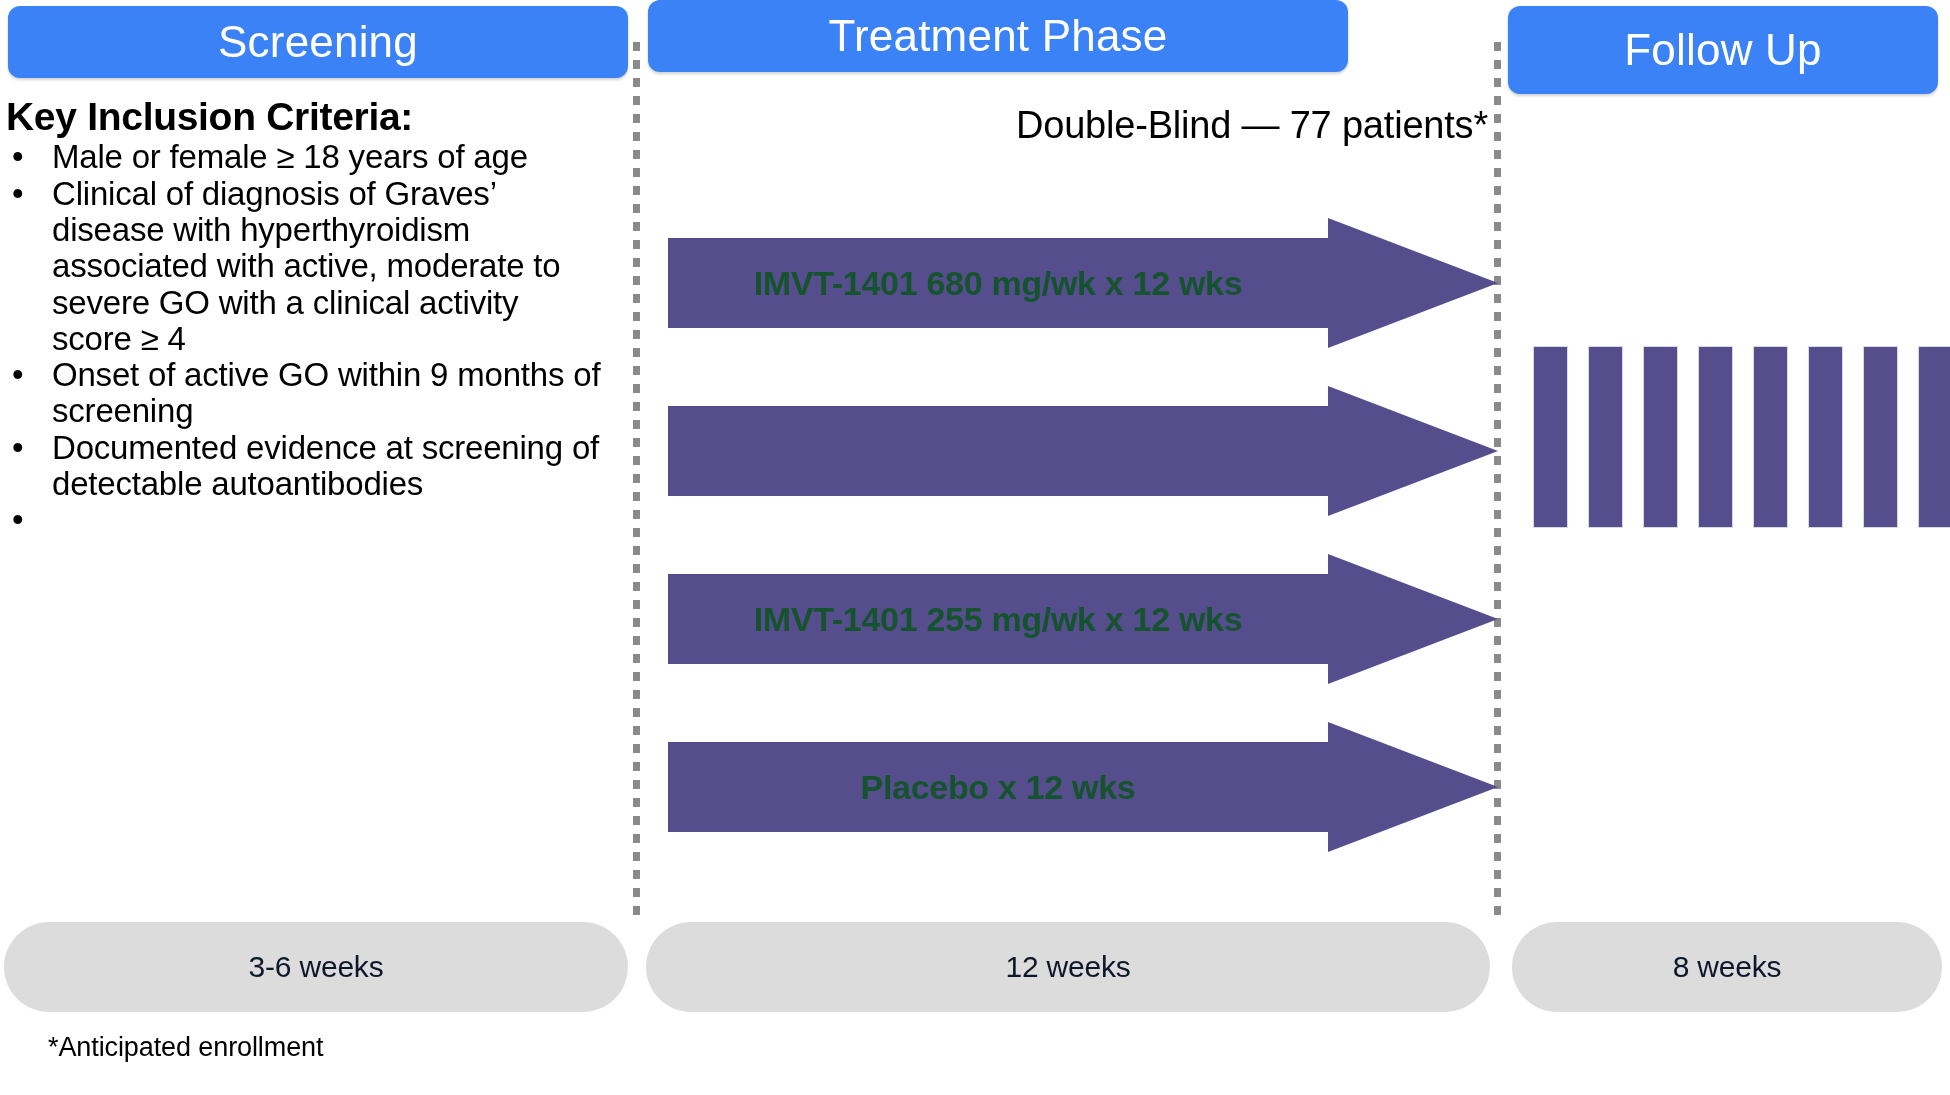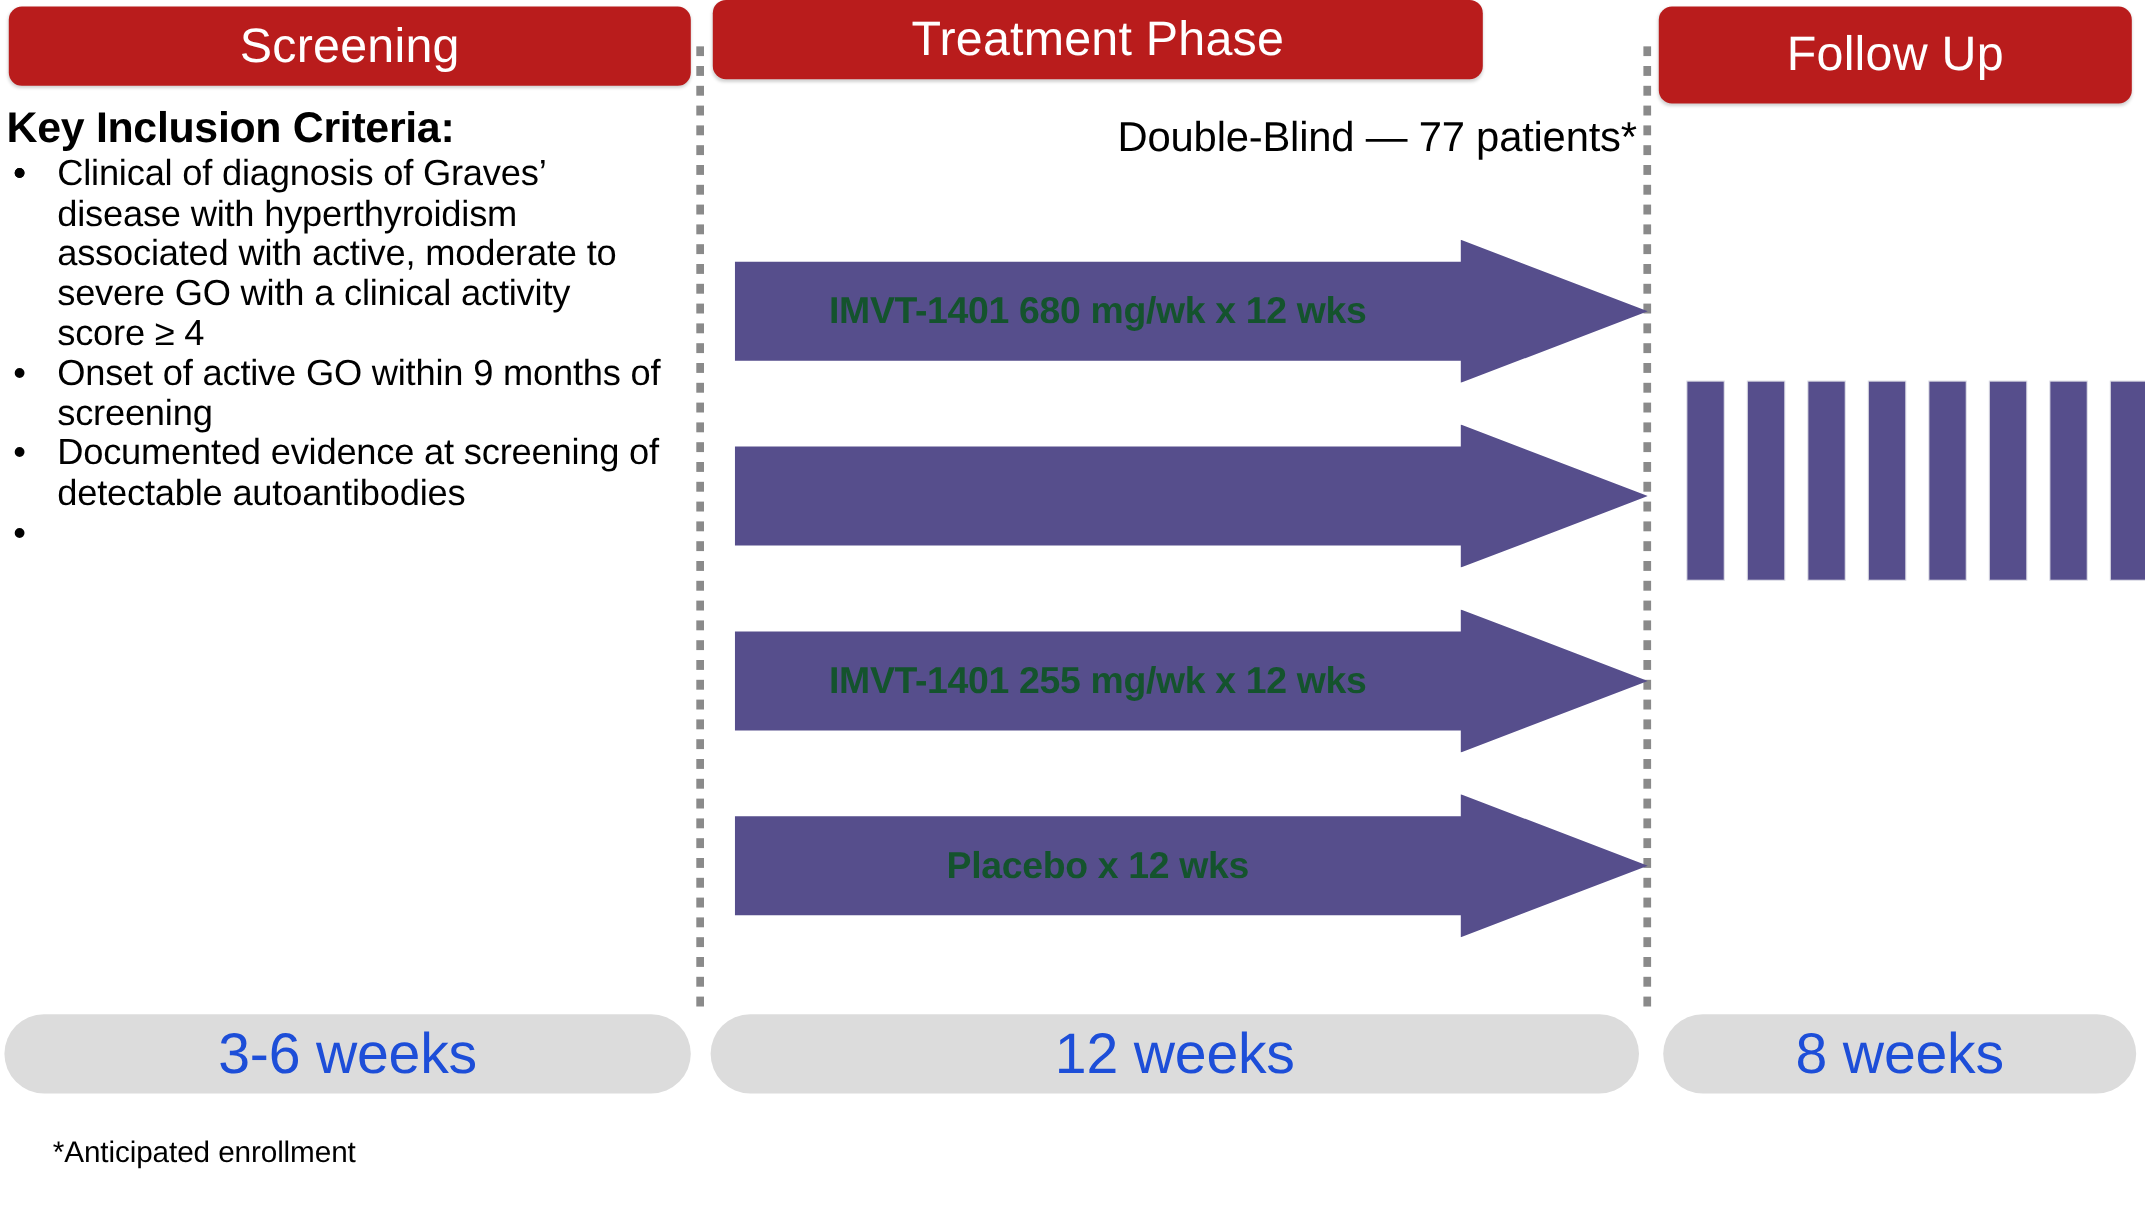--- a/index.html
+++ b/index.html
@@ -12,21 +12,21 @@
     height: 1095px;
     position: relative;
     overflow: hidden;
     font-family: "Liberation Sans", sans-serif;
     color: #000000;
   }
 
   
   .phase-header {
     position: absolute;
-    background: #b91c1c;
+    background: #3b82f6;
     border-radius: 12px;
     color: #ffffff;
     display: flex;
     align-items: center;
     justify-content: center;
     font-size: 44px;
     letter-spacing: 0.2px;
     box-shadow: 0 2px 3px rgba(0,0,0,0.18);
   }
   #hdr-screening { left: 8px;    top: 6px; width: 620px; height: 72px; }
@@ -141,23 +141,23 @@
   }
 
   
   .duration-oval {
     position: absolute;
     background: #dcdcdc;
     border-radius: 60px;
     display: flex;
     align-items: center;
     justify-content: center;
-    font-size: 52px;
-    color: #1d4ed8;
-    height: 72px;
+    font-size: 30px;
+    color: #0f172a;
+    height: 90px;
     letter-spacing: -0.2px;
   }
   #dur-screening { left: 4px;    top: 922px; width: 624px; }
   #dur-treatment { left: 646px;  top: 922px; width: 844px; }
   #dur-followup  { left: 1512px; top: 922px; width: 430px; }
 
   
   #footnote {
     position: absolute;
     left: 48px;
@@ -180,20 +180,21 @@
 </div>
 
 <div class="separator" id="sep-left"></div>
 <div class="separator" id="sep-right"></div>
 
 <div id="criteria-panel">
   <div id="criteria-title">Key Inclusion Criteria:</div>
   <ul class="criteria-list">
     <li class="criteria-item">
       <span class="criteria-bullet">•</span>
+      <span>Male or female ≥ 18 years of age</span>
     </li>
     <li class="criteria-item">
       <span class="criteria-bullet">•</span>
       <span>Clinical of diagnosis of Graves’ disease with hyperthyroidism associated with active, moderate to severe GO with a clinical activity score ≥ 4</span>
     </li>
     <li class="criteria-item">
       <span class="criteria-bullet">•</span>
       <span>Onset of active GO within 9 months of screening</span>
     </li>
     <li class="criteria-item">

